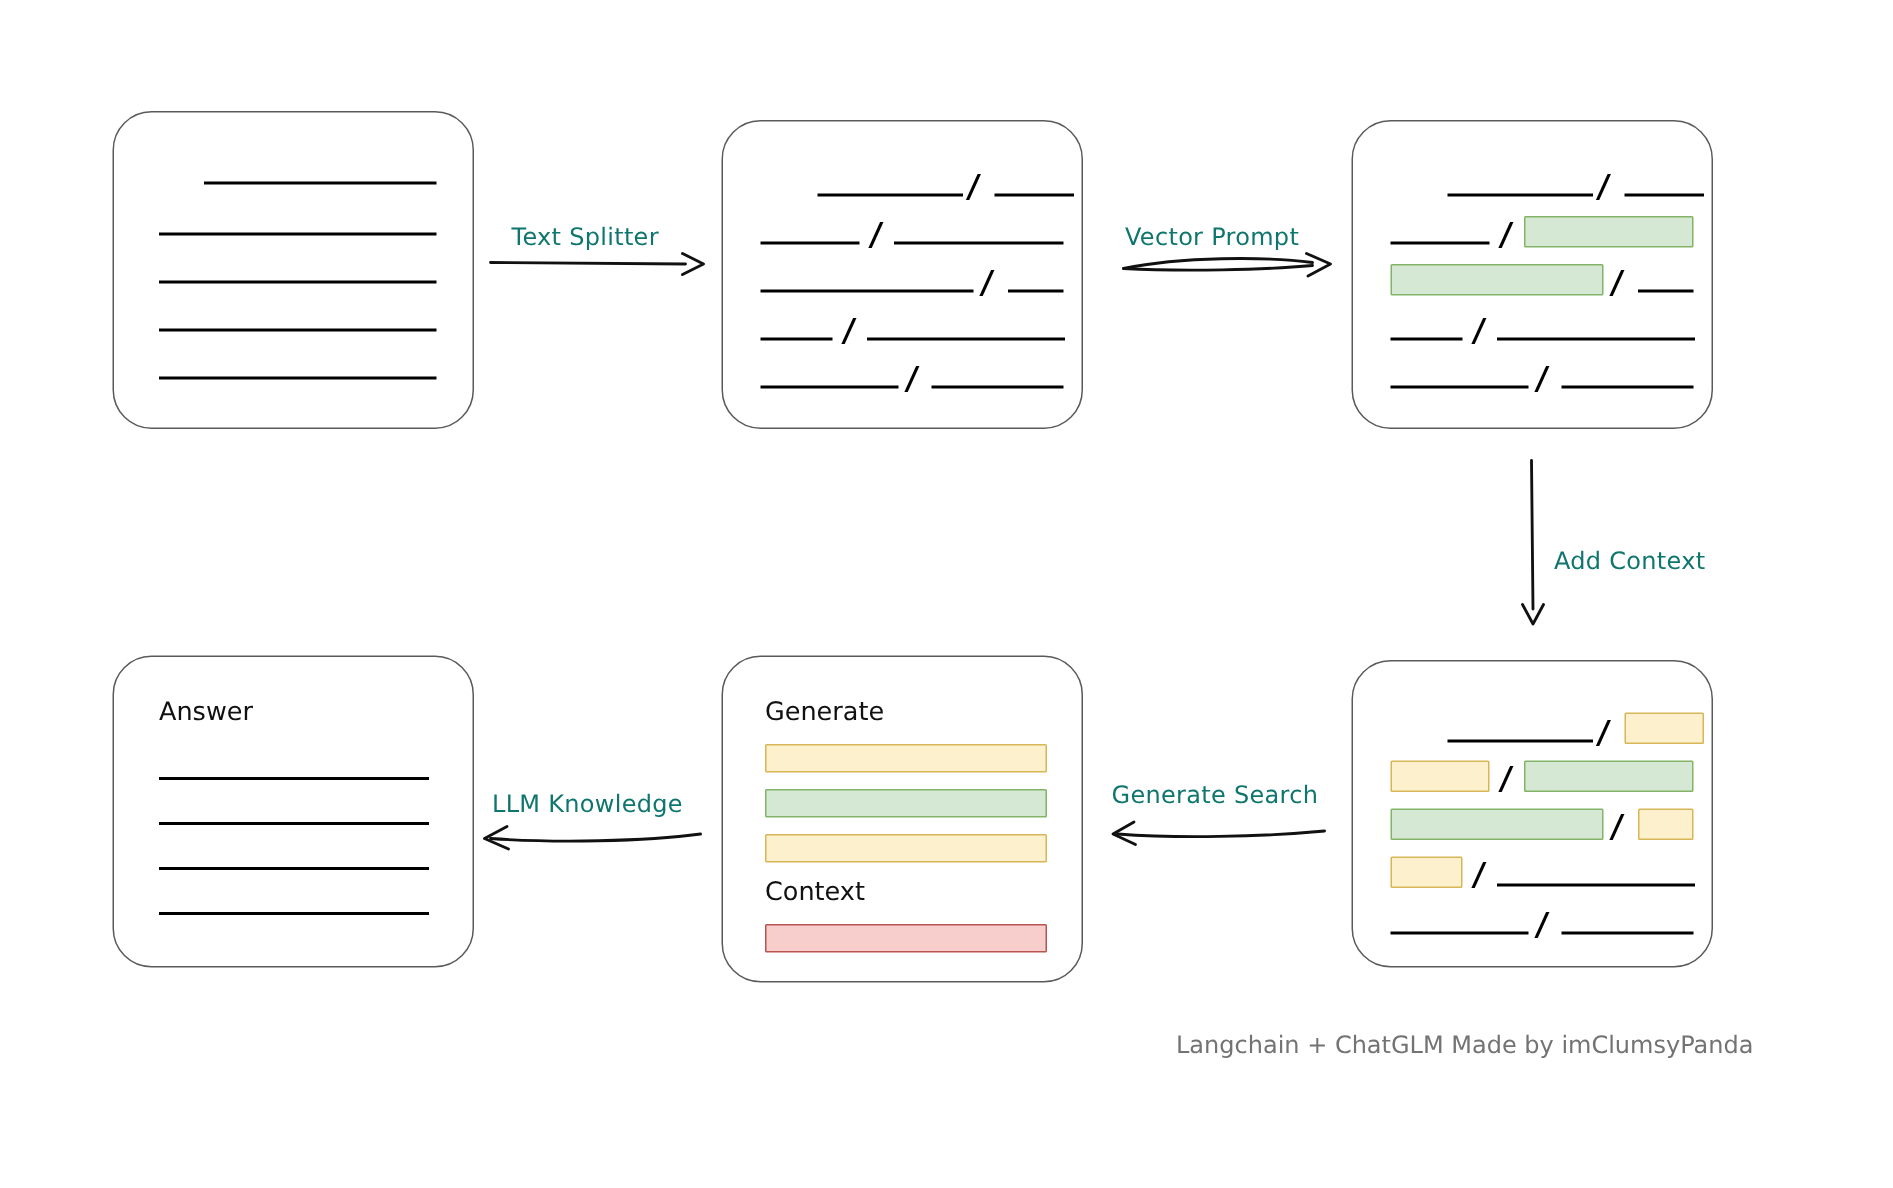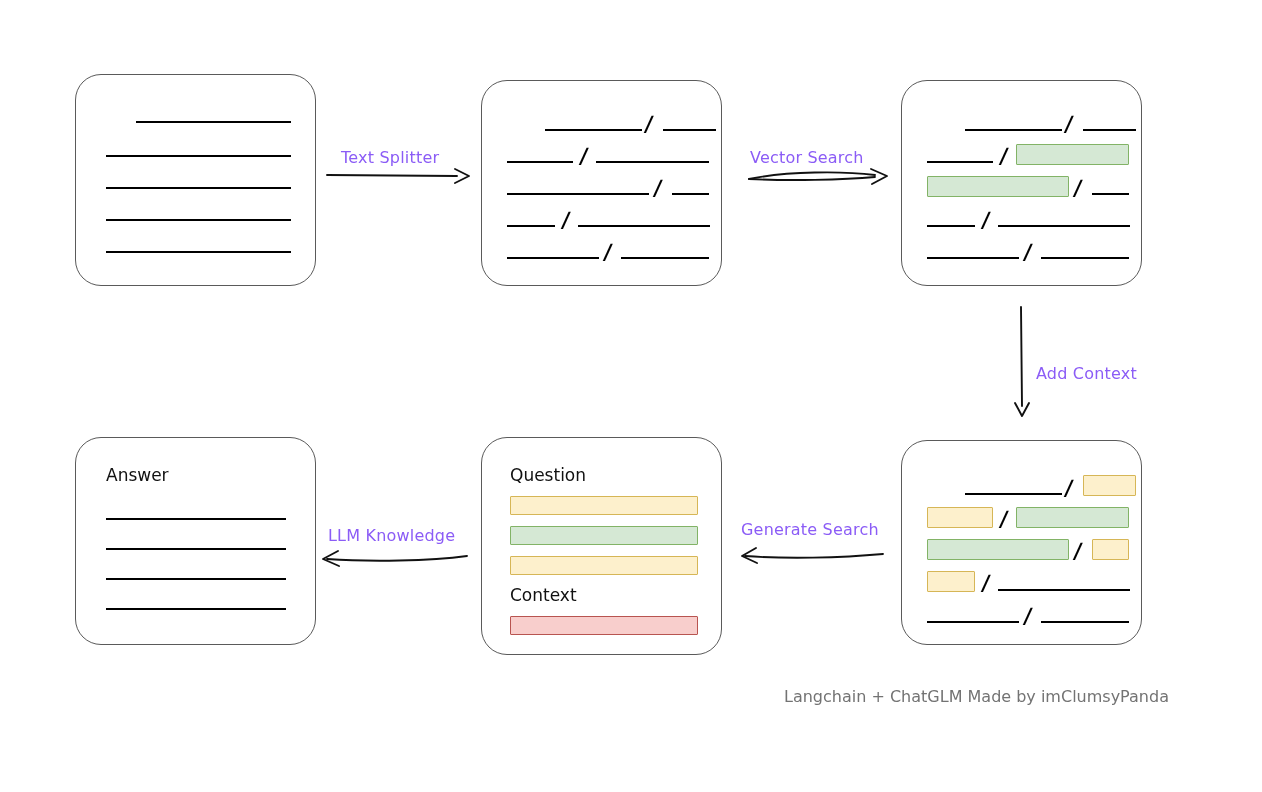--- a/index.html
+++ b/index.html
@@ -55,21 +55,21 @@
   }
   .chip-green { background: #d5e8d4; border-color: #82b366; }
   .chip-yellow { background: #fdf0cc; border-color: #d6b656; }
   .chip-red   { background: #f8cecc; border-color: #b85450; }
 
   
   .label {
     position: absolute;
     font-family: "DejaVu Sans", sans-serif;
     font-size: 16px;
-    color: #8b5cf6;
+    color: #0f766e;
     white-space: nowrap;
     letter-spacing: .2px;
   }
   .card-title {
     position: absolute;
     font-family: "DejaVu Sans", sans-serif;
     font-size: 17px;
     color: #111111;
     white-space: nowrap;
   }
@@ -170,21 +170,21 @@
       <div class="rule" style="left:96px;  top:148px; width:132px;"></div>
 
       <div class="rule" style="left:25px;  top:180px; width:92px;"></div>
       <div class="slash" style="left:122px; top:165px;">/</div>
       <div class="rule" style="left:139px; top:180px; width:88px;"></div>
     </div>
   </div>
 
   <div class="card" style="left:481px; top:437px; width:241px; height:218px;">
     <div class="card-inner">
-      <div class="card-title" style="left:28px; top:27px;">Question</div>
+      <div class="card-title" style="left:28px; top:27px;">Generate</div>
       <div class="chip chip-yellow" style="left:28px; top:58px; width:188px; height:19px;"></div>
       <div class="chip chip-green" style="left:28px; top:88px; width:188px; height:19px;"></div>
       <div class="chip chip-yellow" style="left:28px; top:118px; width:188px; height:19px;"></div>
       <div class="card-title" style="left:28px; top:147px;">Context</div>
       <div class="chip chip-red" style="left:28px; top:178px; width:188px; height:19px;"></div>
     </div>
   </div>
 
   <div class="card" style="left:75px; top:437px; width:241px; height:208px;">
     <div class="card-inner">
@@ -200,21 +200,21 @@
     <path d="M1,9 L131,10" stroke="#111" stroke-width="1.9" fill="none" stroke-linecap="round"></path>
     <path d="M129,3 L143,10 L129,17" stroke="#111" stroke-width="1.9" fill="none" stroke-linejoin="round" stroke-linecap="round"></path>
   </svg>
   <div class="label" style="left:341px; top:148px;">Text Splitter</div>
 
   <svg class="arrow-svg" style="left:748px; top:166px; width:142px; height:24px;" viewBox="0 0 142 24">
     <path d="M1,13 C40,5 95,5 127,9" stroke="#111" stroke-width="1.9" fill="none" stroke-linecap="round"></path>
     <path d="M1,13 C40,15 95,14 127,11" stroke="#111" stroke-width="1.9" fill="none" stroke-linecap="round"></path>
     <path d="M123,3 L139,10 L124,18" stroke="#111" stroke-width="1.9" fill="none" stroke-linejoin="round" stroke-linecap="round"></path>
   </svg>
-  <div class="label" style="left:750px; top:148px;">Vector Search</div>
+  <div class="label" style="left:750px; top:148px;">Vector Prompt</div>
 
   <svg class="arrow-svg" style="left:1012px; top:306px; width:24px; height:112px;" viewBox="0 0 24 112">
     <path d="M9,1 L10,100" stroke="#111" stroke-width="1.9" fill="none" stroke-linecap="round"></path>
     <path d="M3,97 L10,110 L17,97" stroke="#111" stroke-width="1.9" fill="none" stroke-linejoin="round" stroke-linecap="round"></path>
   </svg>
   <div class="label" style="left:1036px; top:364px;">Add Context</div>
 
   <svg class="arrow-svg" style="left:740px; top:545px; width:144px; height:22px;" viewBox="0 0 144 22">
     <path d="M143,9 C100,13 45,14 5,11" stroke="#111" stroke-width="1.9" fill="none" stroke-linecap="round"></path>
     <path d="M16,3 L2,11 L17,18" stroke="#111" stroke-width="1.9" fill="none" stroke-linejoin="round" stroke-linecap="round"></path>

